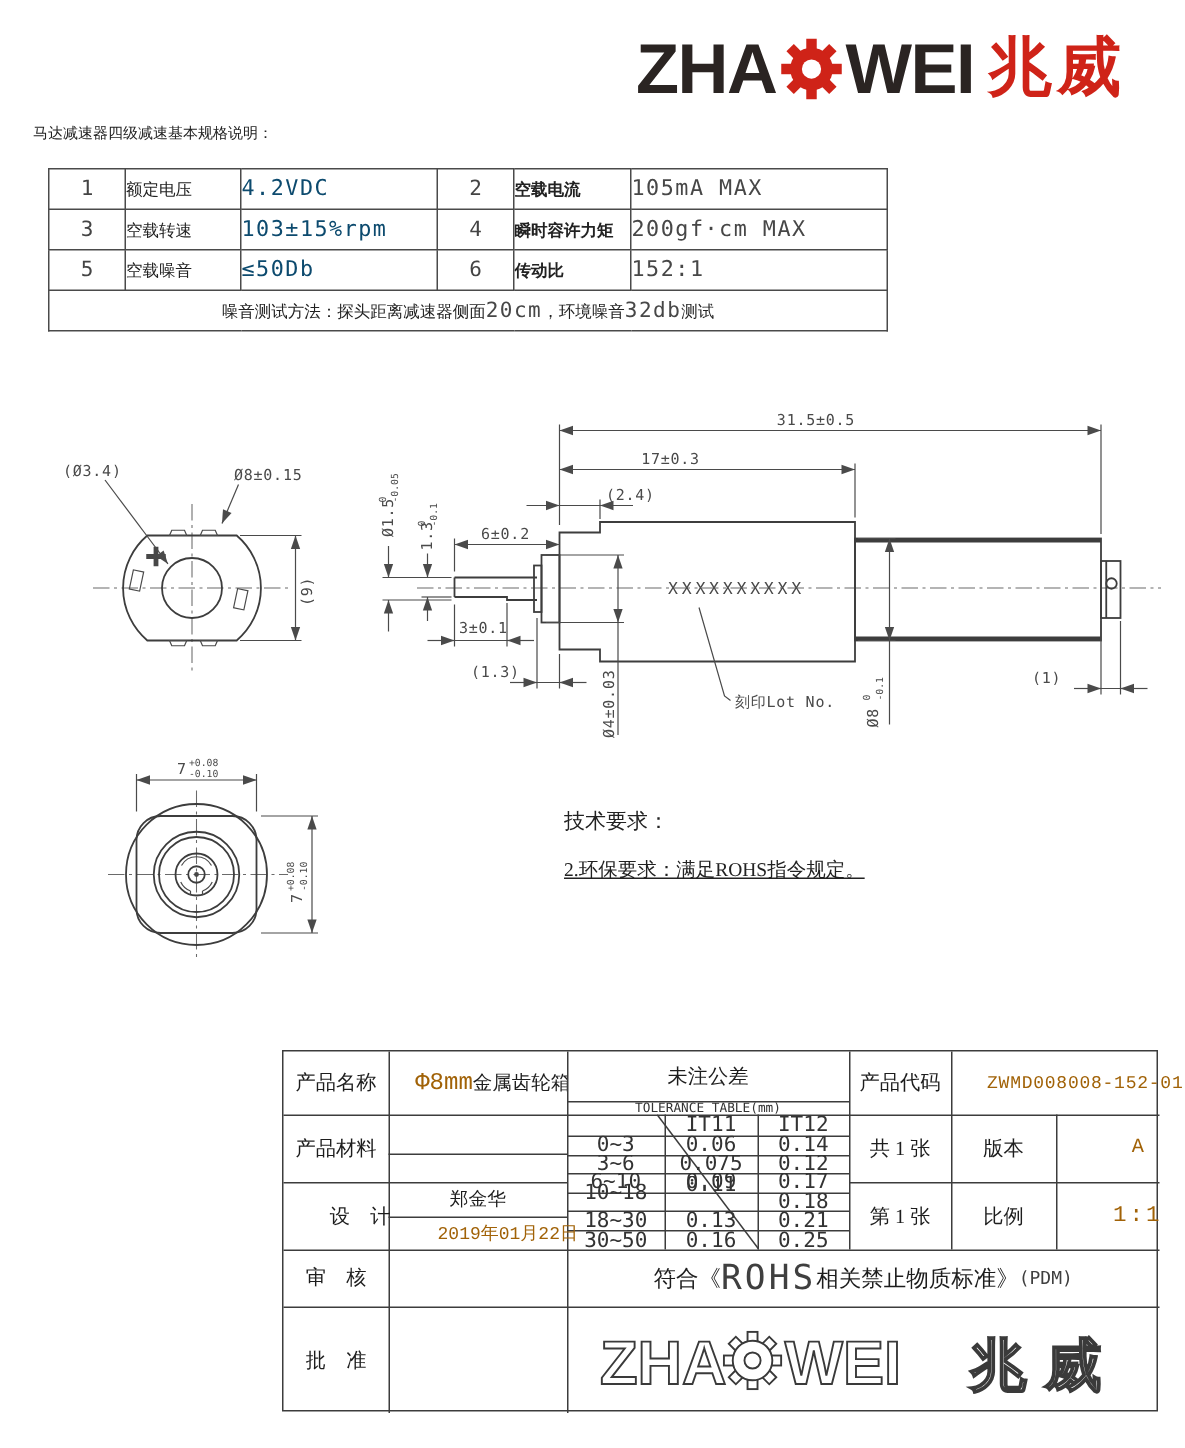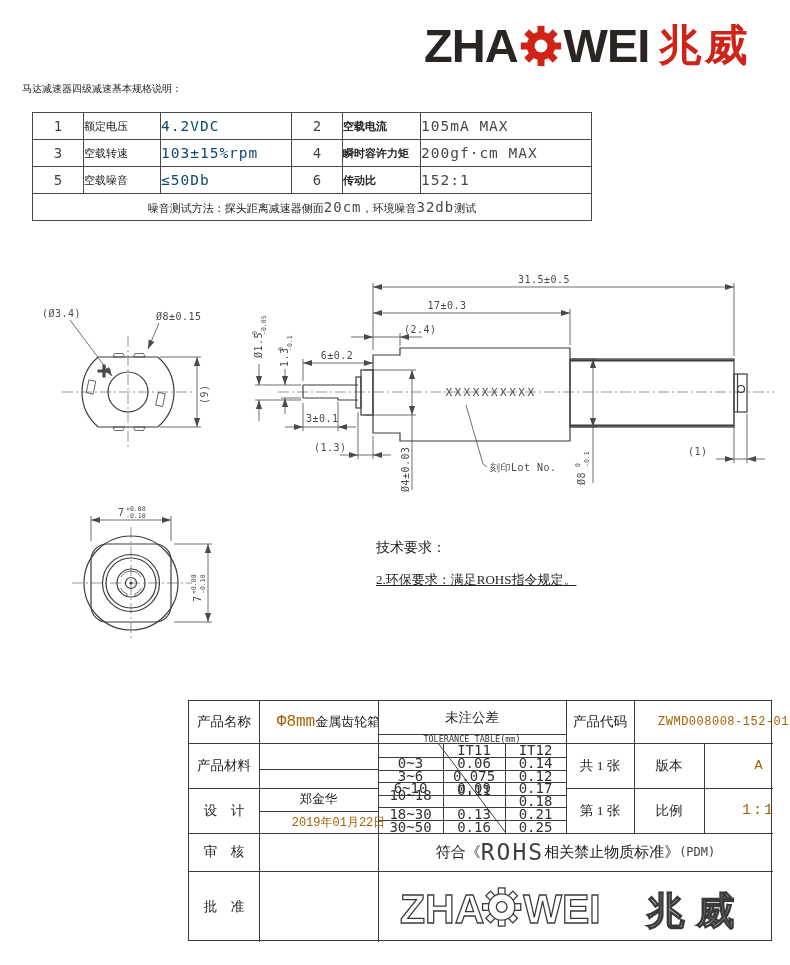--- a/index.html
+++ b/index.html
@@ -295,21 +295,21 @@
     <svg style="position:absolute;left:249px;top:42px;" width="68" height="90">
       <line x1="0" y1="0" x2="68" y2="90" stroke="#3c3c3c" stroke-width="1"></line>
     </svg>
 
     <div class="cell" style="left:0;top:0;width:70px;height:42px">产品名称</div>
     <div class="cell" style="left:70px;top:0;width:119px;height:42px">
       <span class="mono" style="font-size:16px">Φ8mm</span>
         <span style="font-size:13px">金属齿轮箱</span>
     </div>
     <div class="cell" style="left:0;top:42px;width:70px;height:45px">产品材料</div>
-    <div class="cell" style="left:0;top:87px;width:70px;height:45px">设　计</div>
+    <div class="cell" style="left:16px;top:87px;width:70px;height:45px">设　计</div>
     <div class="cell" style="left:70px;top:87px;width:119px;height:23px;font-size:12.5px">郑金华</div>
     <div class="cell mono" style="left:70px;top:110px;width:119px;height:22px;font-size:12px">2019年01月22日</div>
     <div class="cell" style="left:0;top:132px;width:70px;height:38px">审　核</div>
     <div class="cell" style="left:189px;top:0;width:188px;height:33px">未注公差</div>
 
     <div class="cell" style="left:0;top:170px;width:70px;height:71px">批　准</div>
     <div class="cell small" style="left:189px;top:33px;width:188px;height:9px;font-size:8.5px">TOLERANCE TABLE(mm)</div>
     <div class="cell small" style="left:254px;top:42px;width:62px;height:14px">IT11</div>
     <div class="cell small" style="left:316px;top:42px;width:61px;height:14px">IT12</div>
     <div class="cell small" style="left:189px;top:56px;width:65px;height:12.6px">0~3</div>

